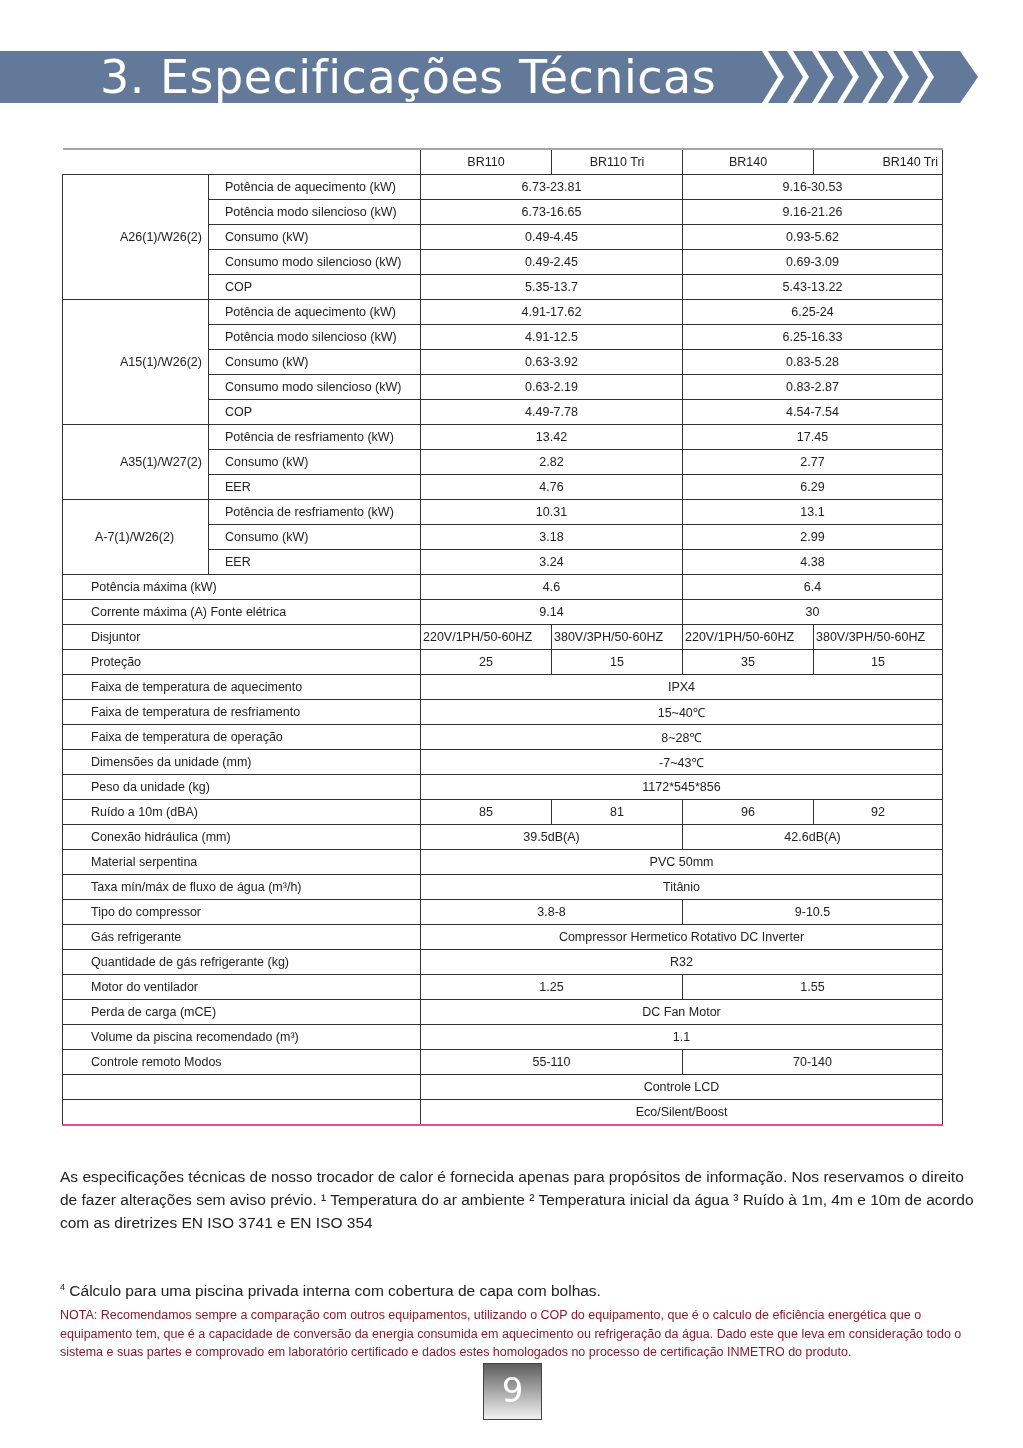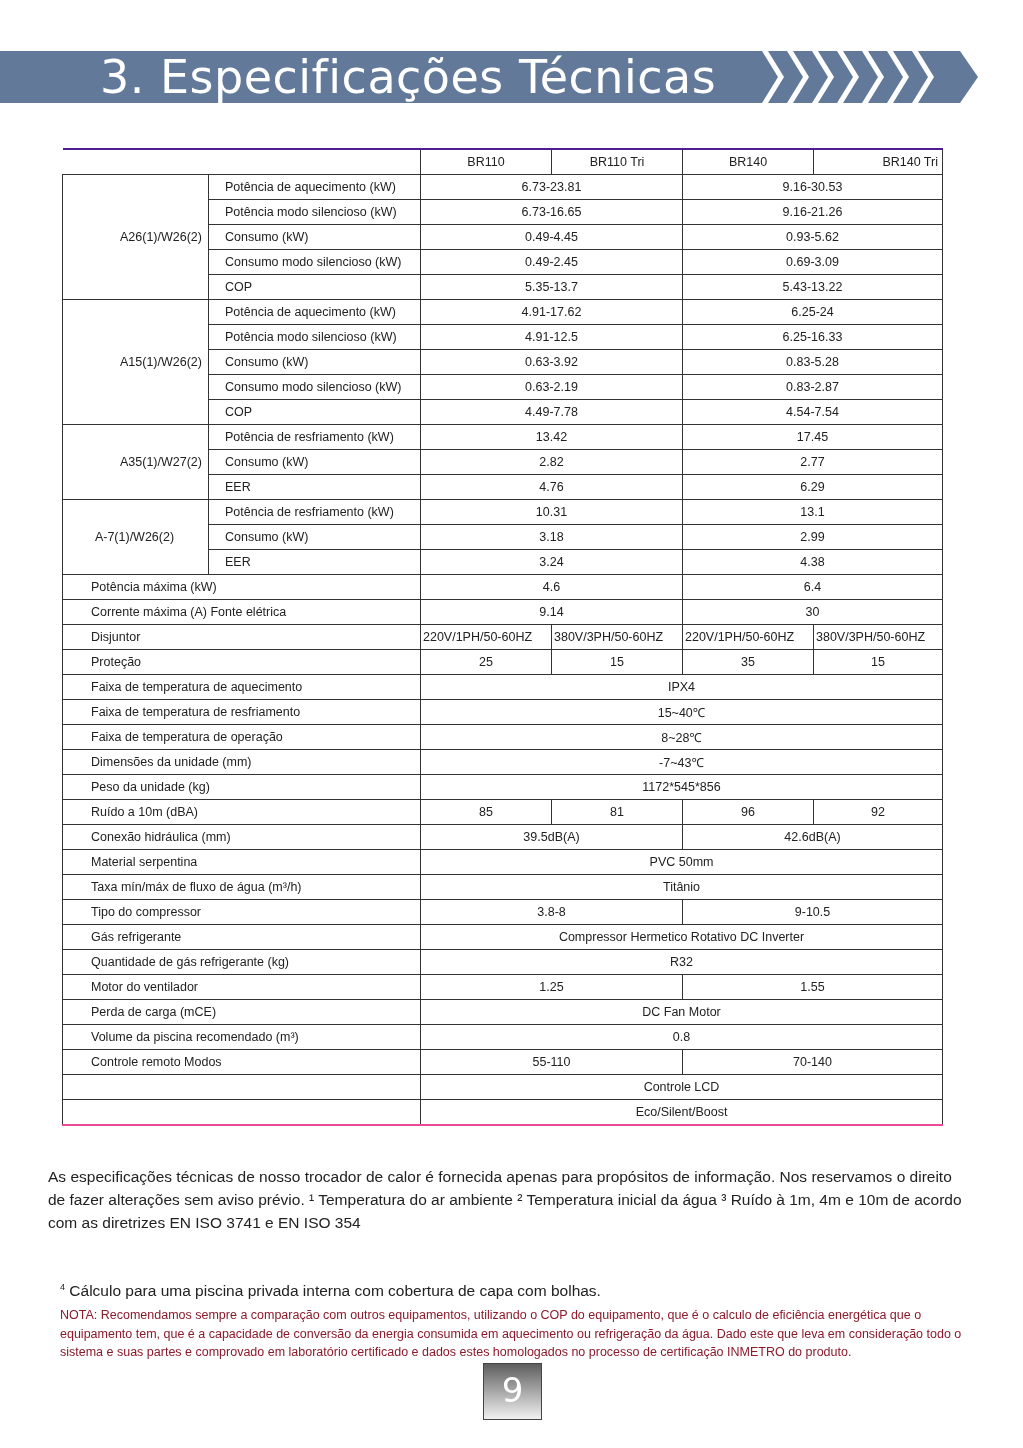--- a/index.html
+++ b/index.html
@@ -6,30 +6,30 @@
   body { width:1023px; height:1448px; position:relative; overflow:hidden; font-family:"Liberation Sans", sans-serif; color:#222; }
 
   
   .banner { position:absolute; left:0; top:51px; width:1023px; height:52px; }
   .banner svg { position:absolute; left:0; top:0; }
   .banner-title { position:absolute; left:100px; top:4px; font-family:"DejaVu Sans", sans-serif; font-size:46px; color:#ffffff; letter-spacing:0.5px; line-height:44px; }
 
   
   .spec-table { position:absolute; left:62px; top:148px; width:880px; border-collapse:collapse; font-family:"Liberation Sans", sans-serif; font-size:12.5px; color:#222; table-layout:fixed; }
   .spec-table td { border:1px solid #333; padding:0 4px; height:24px; vertical-align:middle; }
-  .spec-table tr.head td { border-top:2px solid #4c1d95; }
+  .spec-table tr.head td { border-top:2px solid #a3a3a3; }
   .spec-table td.lbl { text-align:left; padding-left:28px; }
   .spec-table td.sub { text-align:left; padding-left:16px; }
   .spec-table td.grp { text-align:right; padding-right:6px; }
   .spec-table td.val { text-align:center; }
   .spec-table td.nob-left { border-left:none; }
   .spec-table tr.last td { border-bottom:2px solid #ec4899; }
   .spec-table td.disj { font-size:12.5px; text-align:left; padding-left:2px; white-space:nowrap; overflow:visible;margin-left:32px; }
 
-  .notes { position:absolute; left:48px; top:1165px; width:915px; font-size:15.5px; line-height:23px; color:#222; }
+  .notes { position:absolute; left:60px; top:1165px; width:915px; font-size:15.5px; line-height:23px; color:#222; }
   .fn4 { position:absolute; left:60px; top:1282px; width:915px; font-size:15.5px; color:#222; }
   .fn4 sup { font-size:9px; }
   .nota { position:absolute; left:60px; top:1306px; width:920px; font-size:12.5px; line-height:18.5px; color:#8b1a2b; }
 
   .page-num { position:absolute; left:483px; top:1363px; width:59px; height:57px; background:linear-gradient(#5e5e5e, #f1f1f1); border:1px solid #444; box-sizing:border-box; color:#fff; font-family:"DejaVu Sans", sans-serif; font-size:34px; text-align:center; line-height:52px; }
 </style>
 </head>
 <body>
 
 <div class="banner">
@@ -233,21 +233,21 @@
     <td colspan="2" class="lbl">Motor do ventilador</td>
     <td colspan="2" class="val">1.25</td>
     <td colspan="2" class="val">1.55</td>
   </tr>
   <tr>
     <td colspan="2" class="lbl">Perda de carga (mCE)</td>
     <td colspan="4" class="val">DC Fan Motor</td>
   </tr>
   <tr>
     <td colspan="2" class="lbl">Volume da piscina recomendado (m³)</td>
-    <td colspan="4" class="val">0.8</td>
+    <td colspan="4" class="val">1.1</td>
   </tr>
   <tr>
     <td colspan="2" class="lbl">Controle remoto Modos</td>
     <td colspan="2" class="val">55-110</td>
     <td colspan="2" class="val">70-140</td>
   </tr>
   <tr>
     <td colspan="2" class="lbl"></td>
     <td colspan="4" class="val">Controle LCD</td>
   </tr>

